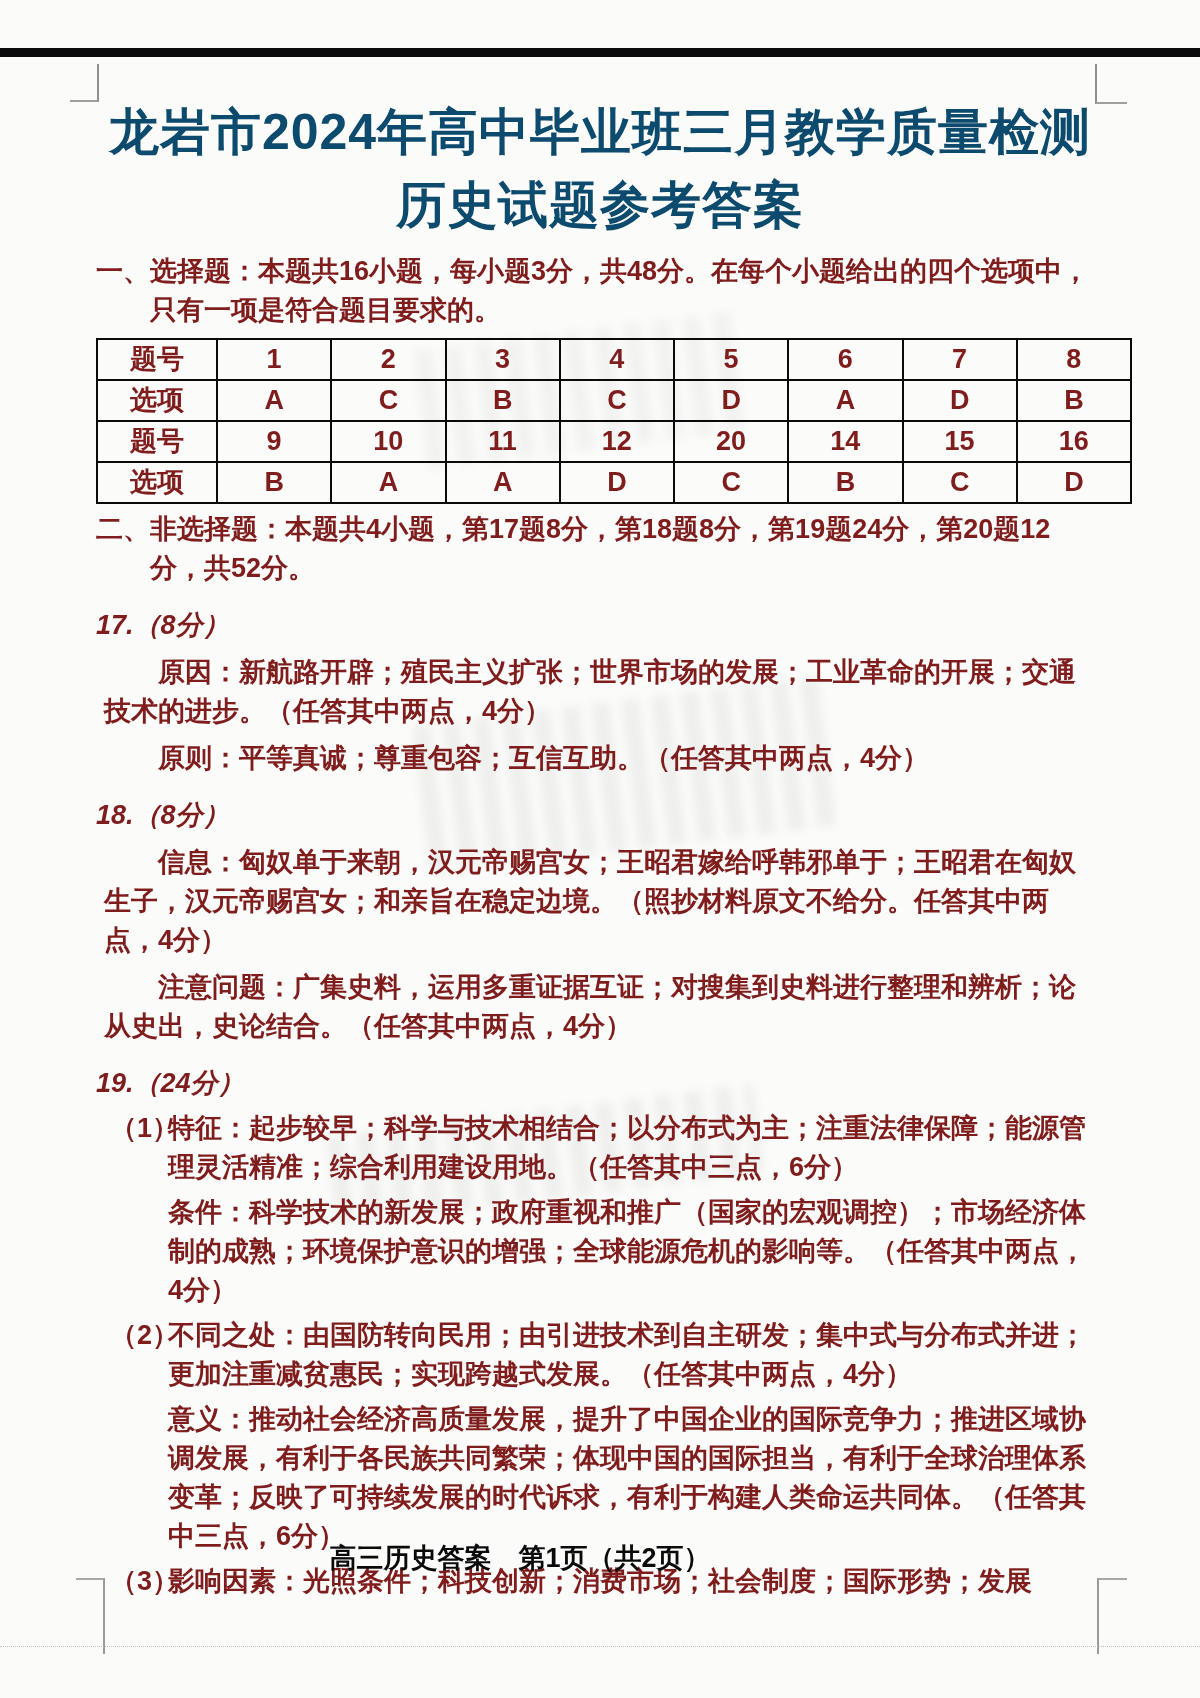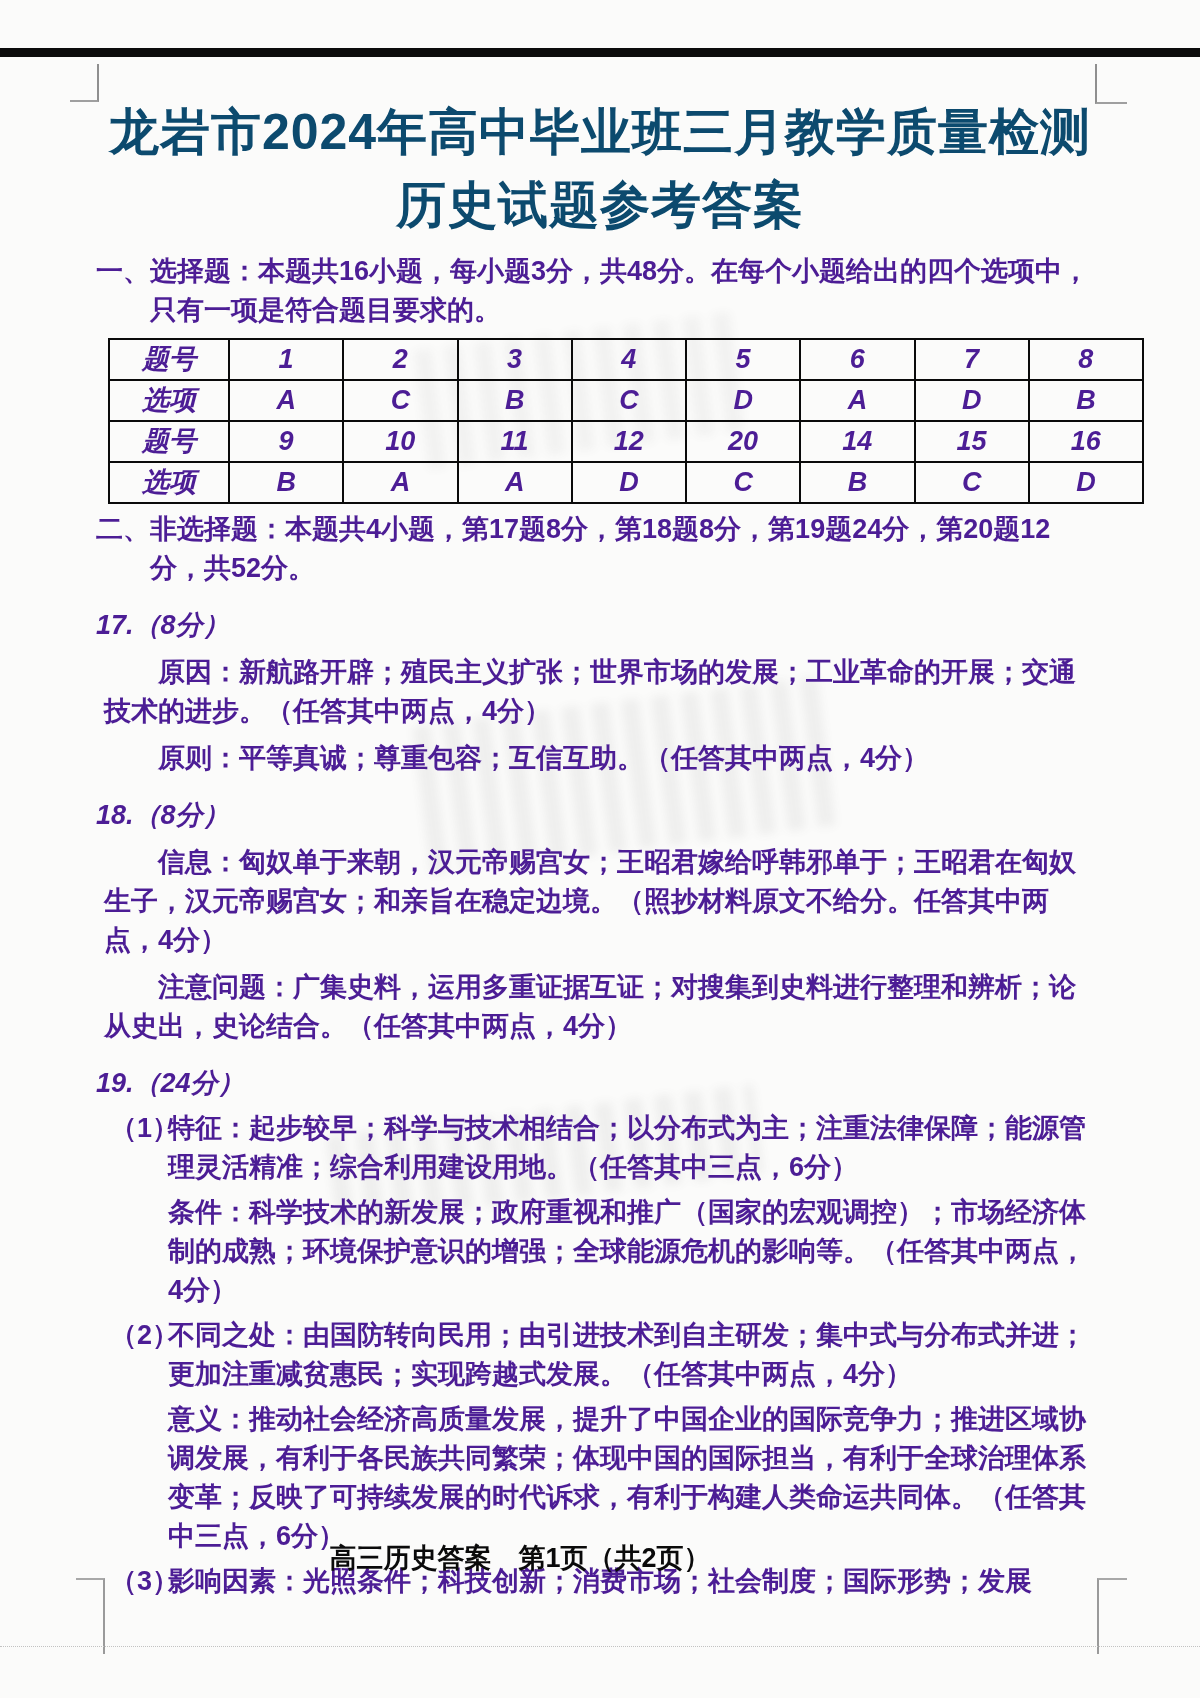--- a/index.html
+++ b/index.html
@@ -57,33 +57,32 @@
   .title {
     text-align: center;
     font-size: 50px;
     font-weight: 700;
     line-height: 73px;
     letter-spacing: 1px;
     color: #0c4a6e;
   }
   .title-block { margin-top: 96px; margin-bottom: 10px; }
 
-  .body-text { font-size: 27px; line-height: 39px; font-weight: 600; color: #4c1d95; }
+  .body-text { font-size: 27px; line-height: 39px; font-weight: 600; color: #7f1d1d; }
 
   .sec-heading {
     padding-left: 54px;
     text-indent: -54px;
     margin: 0;
   }
   .answers-table {
     border-collapse: collapse;
     width: 1036px;
-    margin: 8px 0 6px 12px;
+    margin: 8px 0 6px 0;
     table-layout: fixed;
-    font-style: italic;
   }
   .answers-table td {
     border: 2px solid #0a0a0a;
     text-align: center;
     height: 38px;
     font-size: 27px;
     font-weight: 600;
     padding: 0;
   }
   .answers-table td.rowlabel { width: 118px; }

